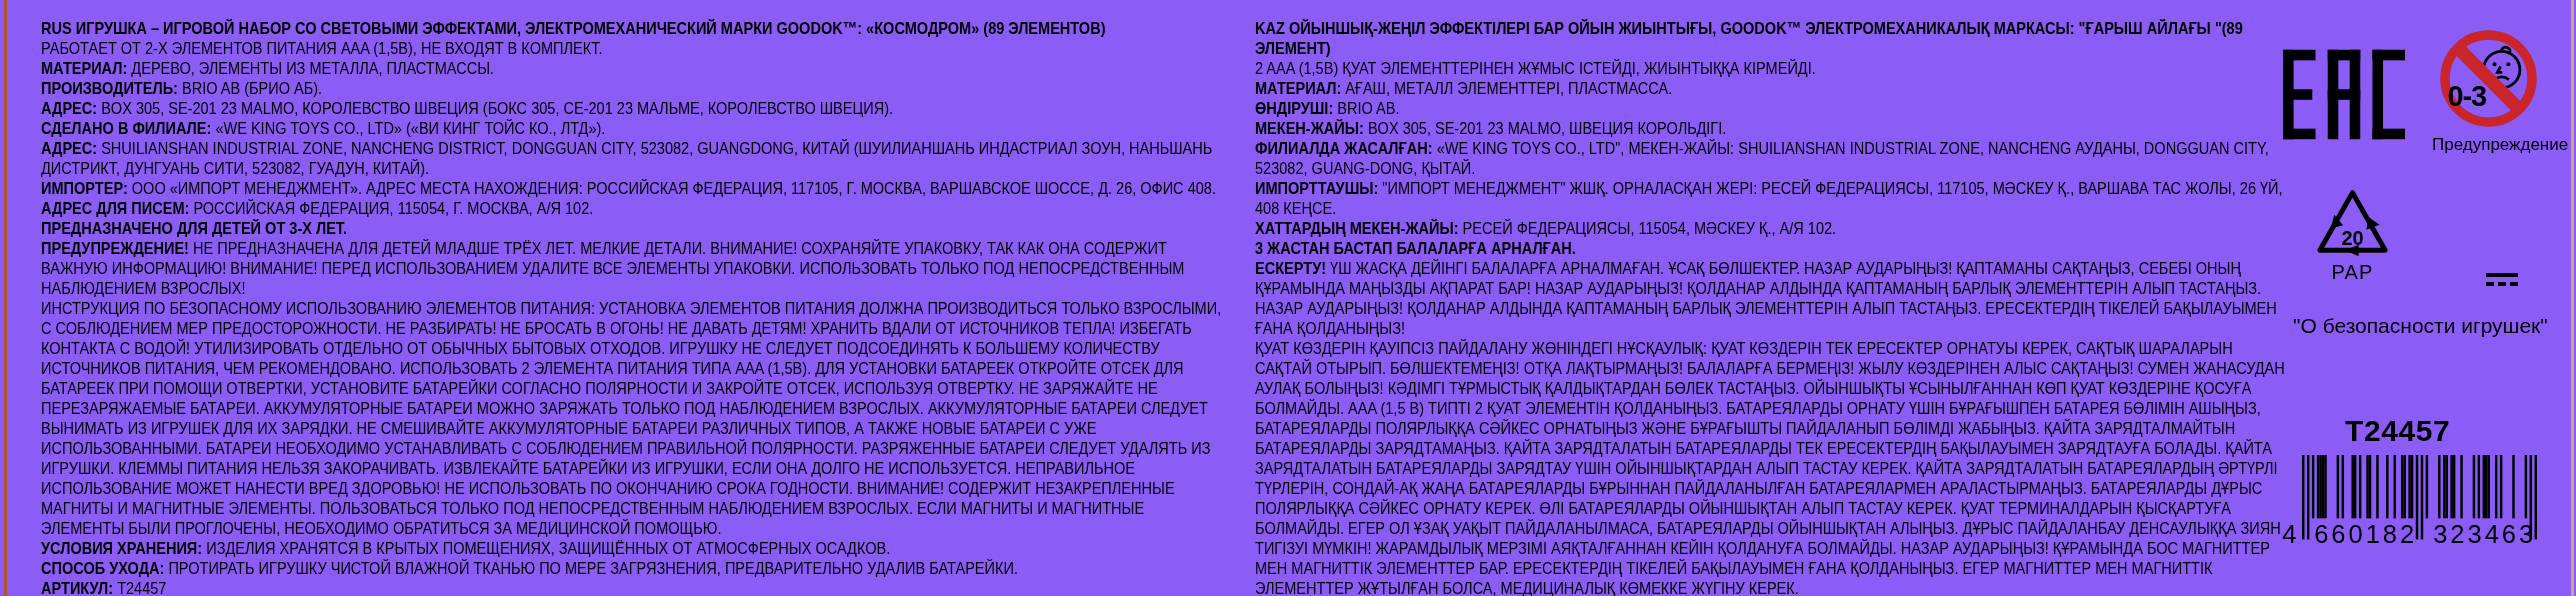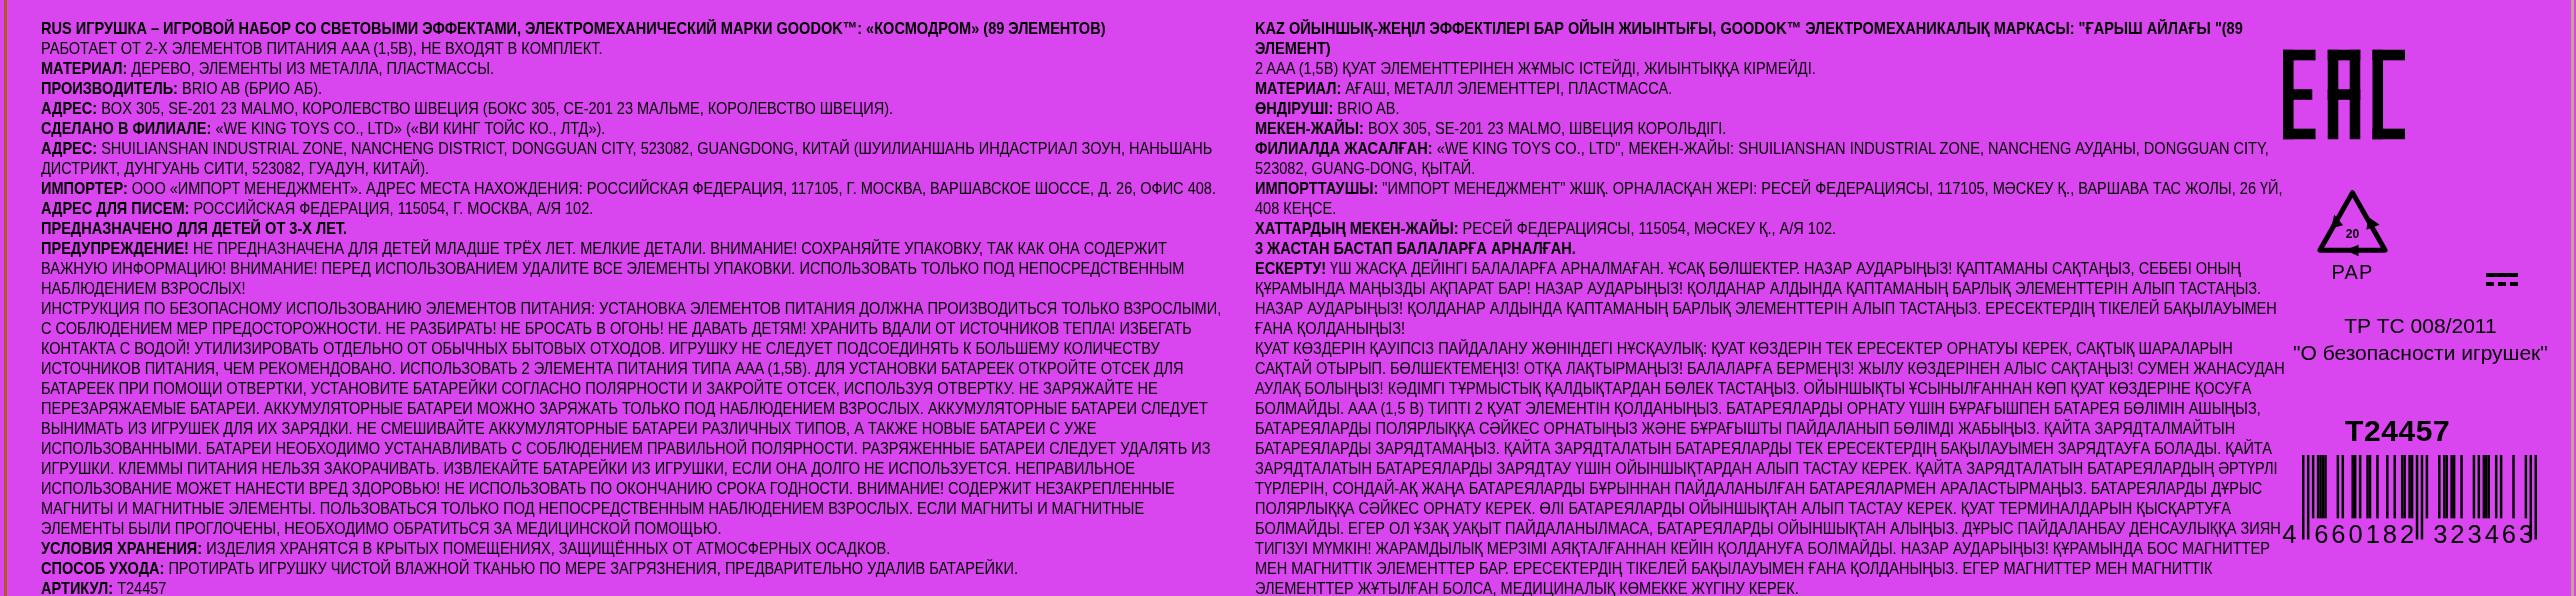--- a/index.html
+++ b/index.html
@@ -1,16 +1,16 @@
 <!DOCTYPE html>
 <html style="font-size:8.9px"><head>
 <meta charset="utf-8">
 <style>
   html,body{margin:0;padding:0;background:#ffffff;}
-  .label{position:relative;width:2576px;height:597px;background:#d946ef;overflow:hidden;
+  .label{position:relative;width:2576px;height:597px;background:#8b5cf6;overflow:hidden;
          font-family:"Liberation Sans","DejaVu Sans",sans-serif;color:#000;}
   .edge{position:absolute;top:0;bottom:0;}
   .edge-left{left:3.9px;width:2.8px;background:#b5532c;}
   .edge-right{right:1.7px;width:3.3px;background:#c9a28e;}
 
   
   .col{position:absolute;top:19px;}
   .col-rus{left:41px;width:1184px;}
   .col-kaz{left:1255px;width:1032px;}
   .colinner{transform:scaleX(.855);transform-origin:0 0;}
@@ -22,21 +22,21 @@
   
   .rail{position:absolute;left:2280px;top:0;width:296px;height:597px;}
   .eac{position:absolute;left:3.3px;top:32px;width:122px;height:125px;}
   .agewrap{position:absolute;left:152px;top:30px;width:124px;}
   .agecircle{position:relative;width:97px;height:97px;margin-left:7.7px;}
   .agecircle .ring{position:absolute;inset:0;}
   .agerange{position:absolute;left:7.7px;bottom:14.4px;font-size:29px;font-weight:700;letter-spacing:-1.1px;}
   .agecaption{margin-top:7.7px;width:124px;text-align:center;font-size:17px;}
   .recycle{position:absolute;left:31px;top:186px;width:83px;text-align:center;}
   .recycle .tri{position:relative;width:83px;height:73px;}
-  .rc20{position:absolute;left:0;right:0;top:41px;font-size:12px;font-weight:700;}
+  .rc20{position:absolute;left:0;right:0;top:41px;font-size:20px;font-weight:700;}
   .pap{margin-top:2.2px;font-size:20px;font-weight:400;letter-spacing:1.1px;}
   .dc{position:absolute;left:206px;top:273px;width:32px;}
   .dc .solid{height:3.9px;background:#000;}
   .dc .dashes{margin-top:5.5px;display:flex;justify-content:space-between;}
   .dc .dashes i{display:block;width:7.7px;height:3.9px;background:#000;}
   .trtext{position:absolute;left:4.4px;top:312px;width:272px;text-align:center;font-size:21px;line-height:27px;}
   .article{position:absolute;left:65px;top:414px;font-size:30px;font-weight:700;letter-spacing:0.6px;}
   .barcode{position:absolute;left:2.2px;top:455px;width:266px;height:102px;}
   .barcode svg{position:absolute;left:20px;top:0;width:235px;height:90px;}
   .bcdigits{position:absolute;left:0;top:65px;width:266px;height:29px;font-size:25.5px;}
@@ -98,20 +98,40 @@
         <rect x="0" y="194" width="80" height="26"></rect>
       <rect x="110" y="0" width="26" height="220"></rect>
         <rect x="164" y="0" width="26" height="220"></rect>
       <rect x="110" y="0" width="80" height="26"></rect>
         <rect x="110" y="97" width="80" height="26"></rect>
       <rect x="220" y="0" width="26" height="220"></rect>
         <rect x="220" y="0" width="80" height="26"></rect>
       <rect x="220" y="194" width="80" height="26"></rect>
     </svg>
 
+    <div class="agewrap">
+      <div class="agecircle">
+        <svg class="ring" viewBox="0 0 176 176">
+          <circle cx="88" cy="88" r="79" fill="none" stroke="#c9252b" stroke-width="17"></circle>
+
+          <g stroke="#000" stroke-width="5" fill="none">
+            <circle cx="112" cy="72" r="33"></circle>
+            <path d="M110 40 q4 -13 14 -7 q7 5 -1 10"></path>
+            <path d="M110 66 l-6 11 h9"></path>
+            <path d="M99 90 q13 -10 26 0"></path>
+          </g>
+          <circle cx="99" cy="62" r="3.6" fill="#000"></circle>
+          <circle cx="124" cy="62" r="3.6" fill="#000"></circle>
+
+          <line x1="29" y1="29" x2="147" y2="147" stroke="#c9252b" stroke-width="24"></line>
+        </svg>
+        <span class="agerange">0-3</span>
+      </div>
+      <div class="agecaption">Предупреждение</div>
+    </div>
 
     <div class="recycle">
       <div class="tri">
         <svg viewBox="0 0 150 132">
           <path d="M75 12 L134 116 L16 116 Z" fill="none" stroke="#000" stroke-width="9" stroke-linejoin="round"></path>
           <polygon points="104,56 124,70 100,79" fill="#000"></polygon>
           <polygon points="86,106 86,127 62,116" fill="#000"></polygon>
           <polygon points="36,77 58,71 42,52" fill="#000"></polygon>
         </svg>
         <span class="rc20">20</span>
@@ -122,21 +142,20 @@
     <div class="dc">
       <div class="solid"></div>
       <div class="dashes">
           <i></i>
           <i></i>
           <i></i>
         </div>
     </div>
 
     <div class="trtext">
-      <div>ТР ТС 008/2011</div>
       <div>"О безопасности игрушек"</div>
     </div>
 
     <div class="article">Т24457</div>
 
     <div class="barcode">
       <svg id="bars" preserveAspectRatio="none" fill="#000" viewBox="0 0 424 162">
           <rect x="0.00" y="0" width="4.46" height="152"></rect>
           <rect x="8.93" y="0" width="4.46" height="152"></rect>
           <rect x="17.85" y="0" width="4.46" height="114"></rect>

